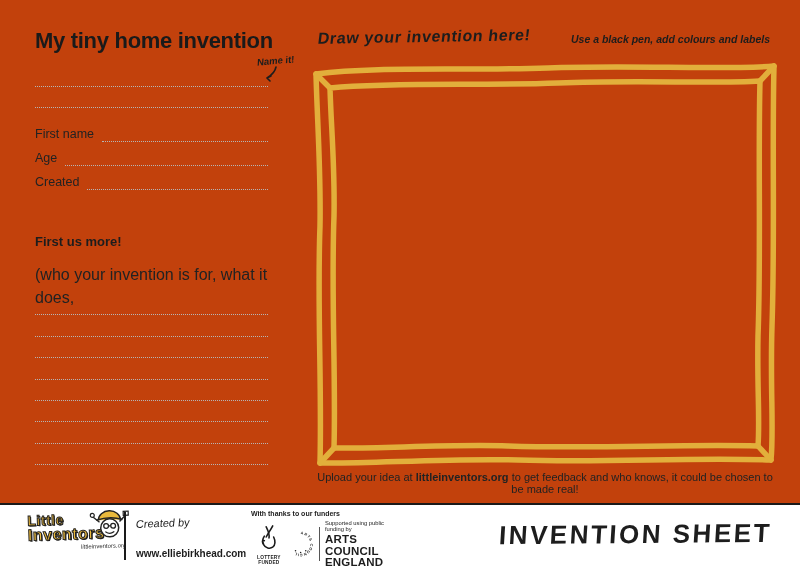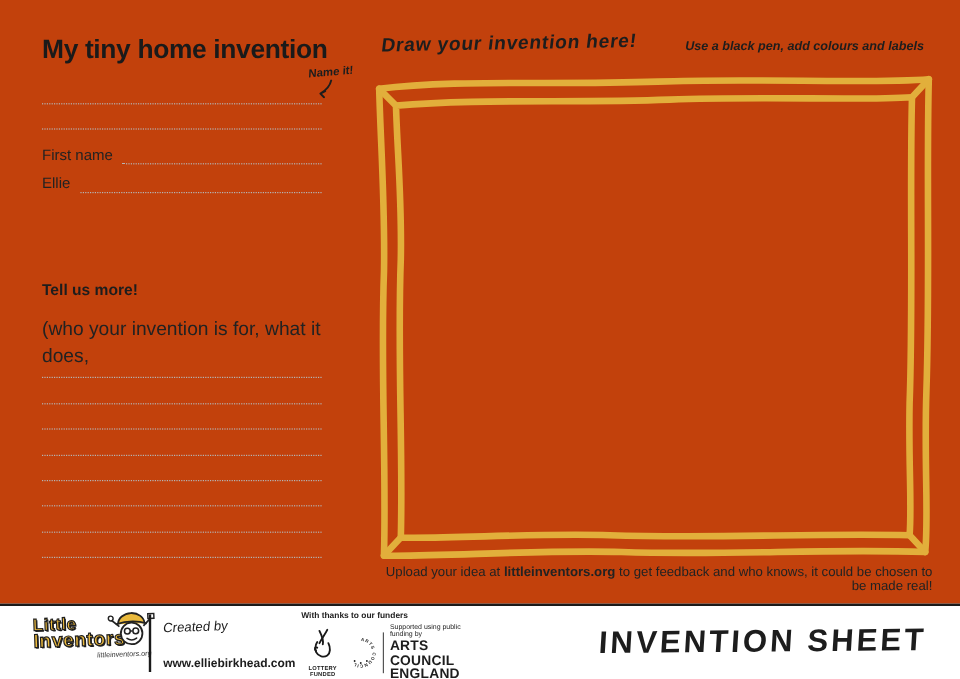--- a/index.html
+++ b/index.html
@@ -10,35 +10,35 @@
   
   .page-title { position:absolute; left:35px; top:28px; font-size:22px; font-weight:700; letter-spacing:-0.3px; color:#1a1a1a; }
   .name-annot { position:absolute; left:257px; top:55px; font-size:9.5px; font-weight:600; transform:rotate(-5deg) skewX(-8deg); white-space:nowrap; }
   .annot-arrow { position:absolute; left:263px; top:66px; }
 
   .dotline { border-bottom:1.5px dotted #b5b5b5; }
   .name-line-1 { position:absolute; left:35px; top:78px; width:233px; height:9px; }
   .name-line-2 { position:absolute; left:35px; top:99px; width:233px; height:9px; }
 
   .fields { position:absolute; left:35px; top:122px; width:233px; }
-  .field-row { display:flex; align-items:flex-start; height:24px; }
+  .field-row { display:flex; align-items:center; height:24px; }
   .field-label { font-size:12.5px; color:#222; padding-bottom:1px; white-space:nowrap; }
   .field-line { flex:1; margin-left:8px; border-bottom:1.5px dotted #b5b5b5; height:15px; }
 
   .tell-more { position:absolute; left:35px; top:234px; width:233px; }
   .tell-heading { font-size:13px; font-weight:700; margin-bottom:14px; }
   .tell-desc { font-size:16px; line-height:23px; color:#222; }
   .writing-lines { position:absolute; left:35px; top:294px; width:233px; }
   .write-line { height:21.4px; border-bottom:1.5px dotted #b5b5b5; }
 
   
   .draw-heading { position:absolute; left:318px; top:28px; font-size:16px; font-weight:600; letter-spacing:0.6px; transform:skewX(-8deg) rotate(-1deg); white-space:nowrap; }
   .draw-instruction { position:absolute; left:537px; top:33px; font-size:10.5px; font-weight:700; font-style:italic; white-space:nowrap;margin-left:34px; }
   .frame-svg { position:absolute; left:308px; top:56px; }
-  .upload-note { position:absolute; left:313px; top:471px; width:464px; text-align:right; font-size:11px; color:#222; }
+  .upload-note { position:absolute; left:313px; top:471px; width:464px; text-align:center; font-size:11px; color:#222; }
   .upload-note b { font-weight:700; }
 
   
   .footer { position:absolute; left:0; top:503px; width:800px; height:63px; border-top:2.5px solid #1a1a1a; background:#fff; }
   .logo-block { position:absolute; left:28px; top:6px; width:98px; height:52px; transform:rotate(-2deg); }
   .logo-word1 { font-size:14px; font-weight:800; color:#eebc3e; -webkit-text-stroke:1px #1f1f1f; text-shadow:1px 1px 0 #1f1f1f; letter-spacing:0.5px; }
   .logo-word2 { font-size:16px; font-weight:800; color:#eebc3e; -webkit-text-stroke:1px #1f1f1f; text-shadow:1px 1px 0 #1f1f1f; letter-spacing:0.5px; margin-top:-2px; }
   .logo-char { position:absolute; right:-4px; top:-6px; }
   .logo-site { font-size:6px; color:#333; text-align:right; margin-top:1px; transform:skewX(-6deg); }
 
@@ -77,27 +77,31 @@
 
   <div class="dotline name-line-1"></div>
   <div class="dotline name-line-2"></div>
 
   <div class="fields">
     <div class="field-row">
       <span class="field-label">First name</span>
       <span class="field-line"></span>
     </div>
     <div class="field-row">
-      <span class="field-label">Ellie</span>
+      <span class="field-label">Age</span>
+      <span class="field-line"></span>
+    </div>
+    <div class="field-row">
+      <span class="field-label">Created</span>
       <span class="field-line"></span>
     </div>
   </div>
 
   <div class="tell-more">
-    <div class="tell-heading">Tell us more!</div>
+    <div class="tell-heading">First us more!</div>
     <div class="tell-desc">(who your invention is for, what it does,</div>
   </div>
   <div class="writing-lines" id="writing-lines">
       <div class="write-line"></div>
       <div class="write-line"></div>
       <div class="write-line"></div>
       <div class="write-line"></div>
       <div class="write-line"></div>
       <div class="write-line"></div>
       <div class="write-line"></div>

